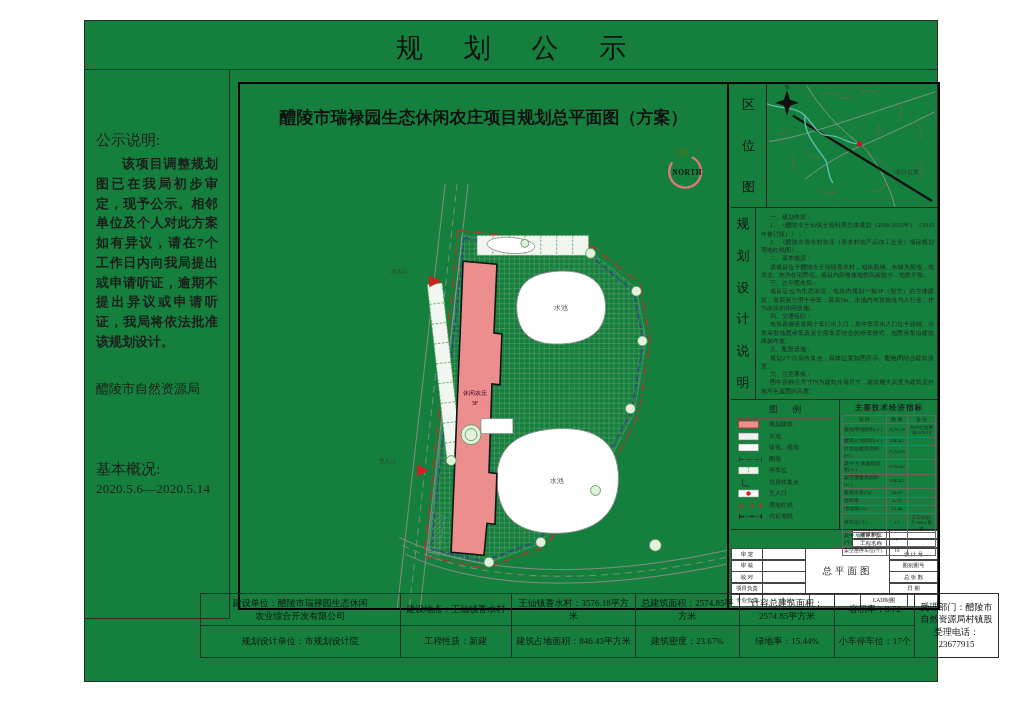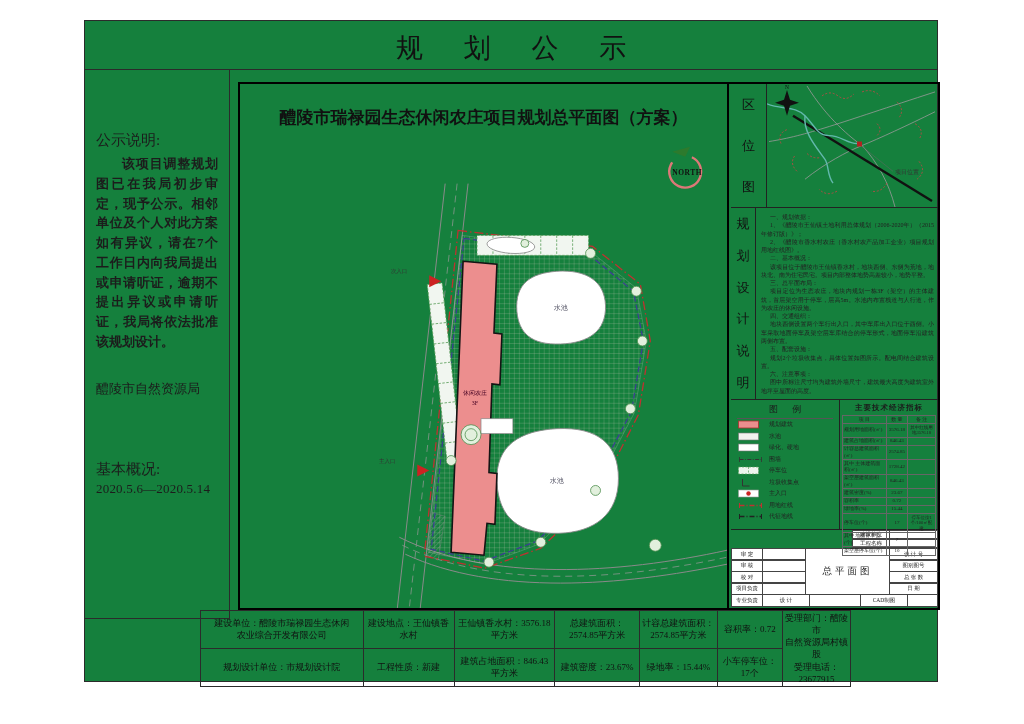--- a/index.html
+++ b/index.html
@@ -56,21 +56,21 @@
     padding:0.5px 1px; text-align:center; overflow:hidden; color:#222; }
   table.ind .lab { text-align:left; }
   table.ind .rmk { font-size:4.5px; }
 
   
   .tb { position:absolute; inset:0; font-size:5.5px; color:#222; }
   .cell { position:absolute; border:0.5px solid #444; display:flex; align-items:center; justify-content:center; background:#fff; }
   .tb .big { font-size:9.5px; letter-spacing:3px; }
 
   
-  .bottom-table { position:absolute; left:115px; top:589px; width:651px; height:64px; }
+  .bottom-table { position:absolute; left:115px; top:572px; width:799px; height:64px; }
   table.bt { width:100%; height:100%; border-collapse:collapse; table-layout:fixed; }
   table.bt td { border:1px solid #2b2b2b; font-size:9px; line-height:1.35; text-align:center; padding:1px 2px; color:#111; }
   .ml { white-space:pre-line; }
   table.bt tr { height:32px; }
 </style>
 </head>
 <body>
 
 <div id="page">
   <div id="sheet">

